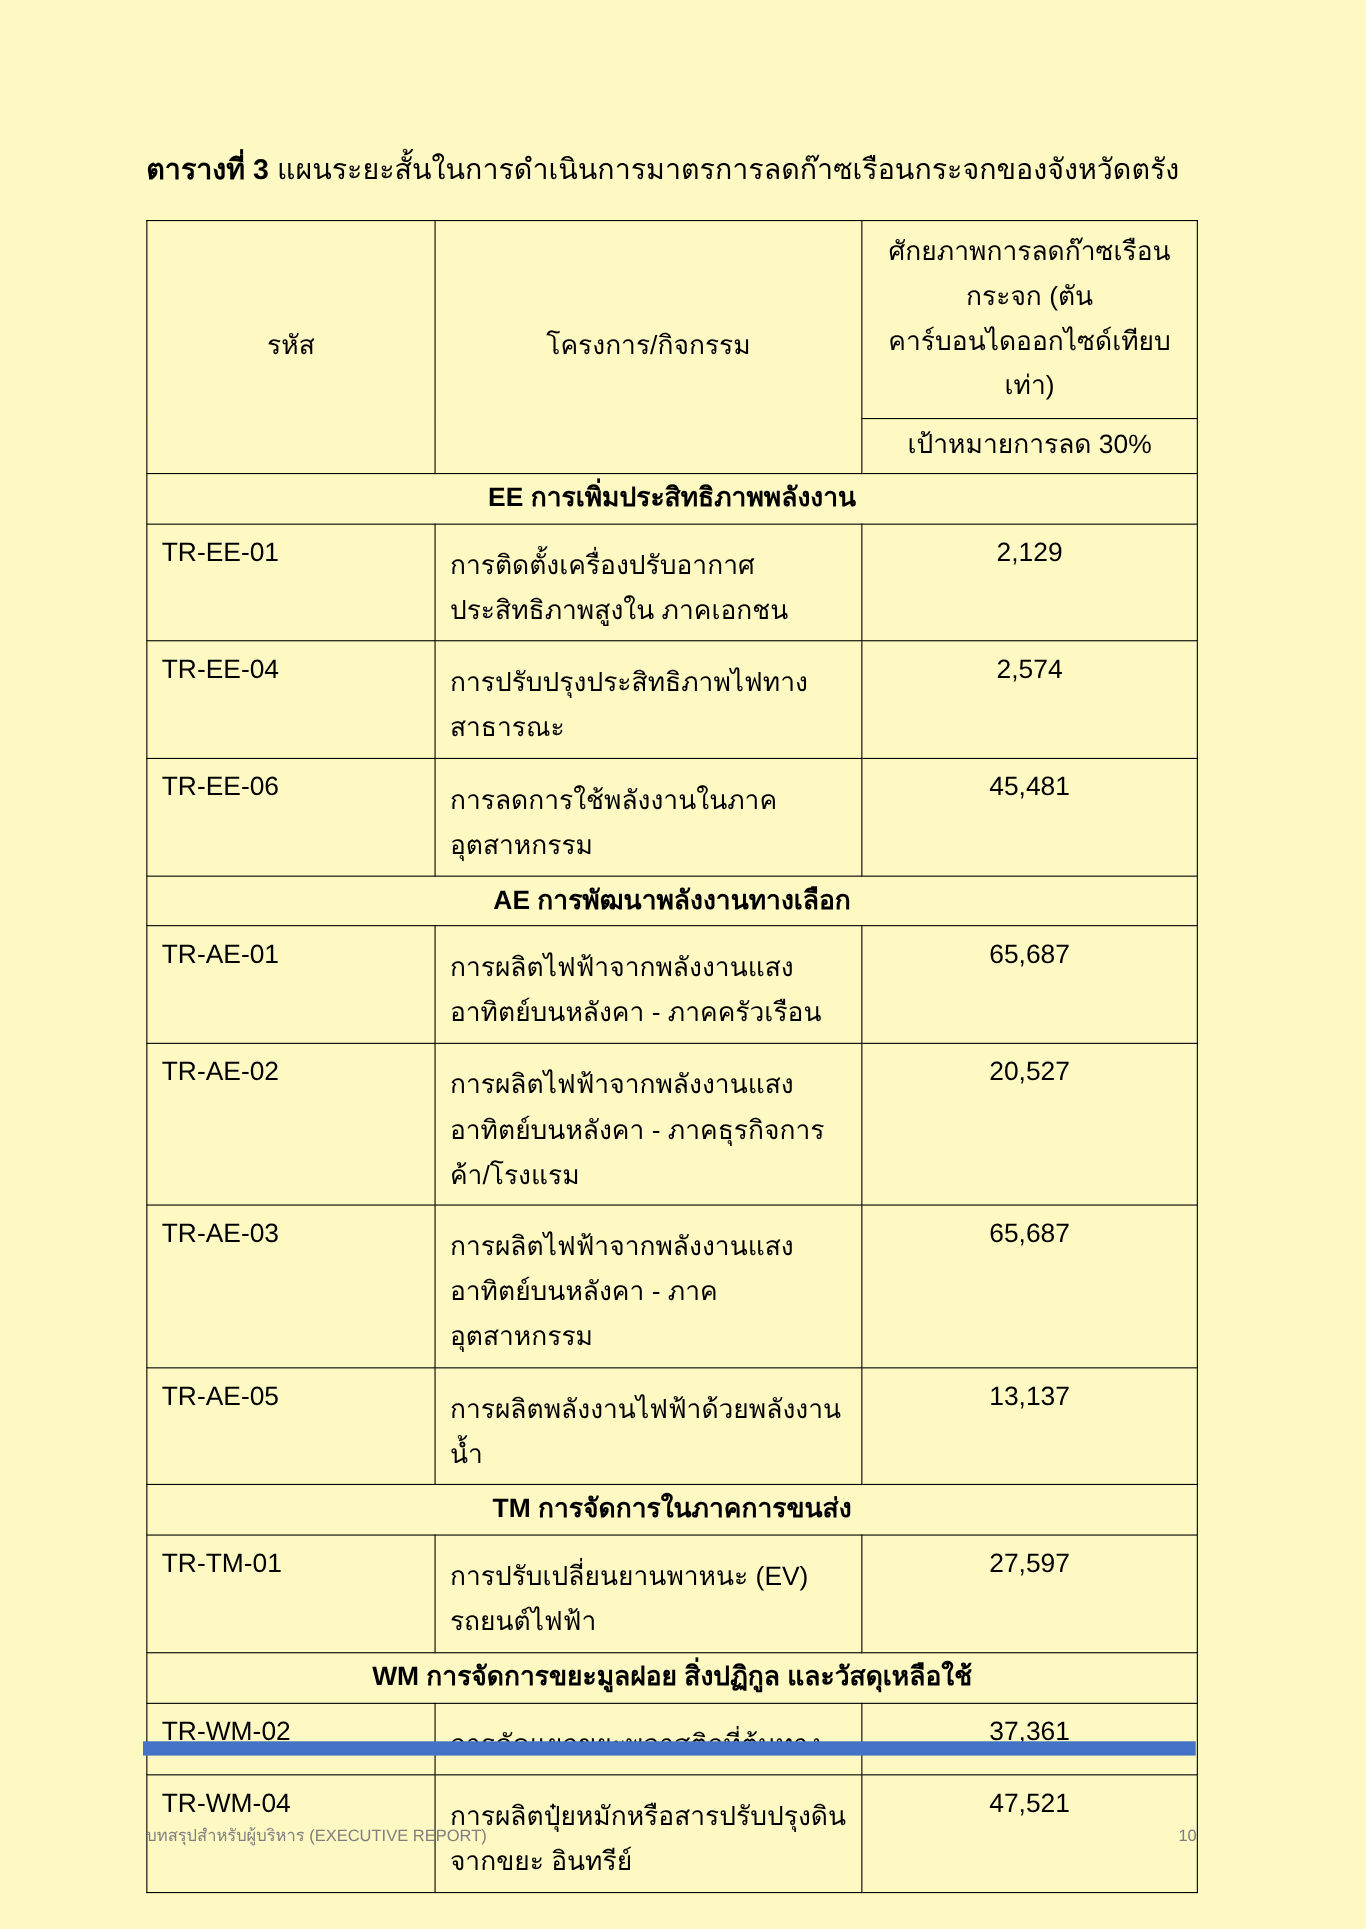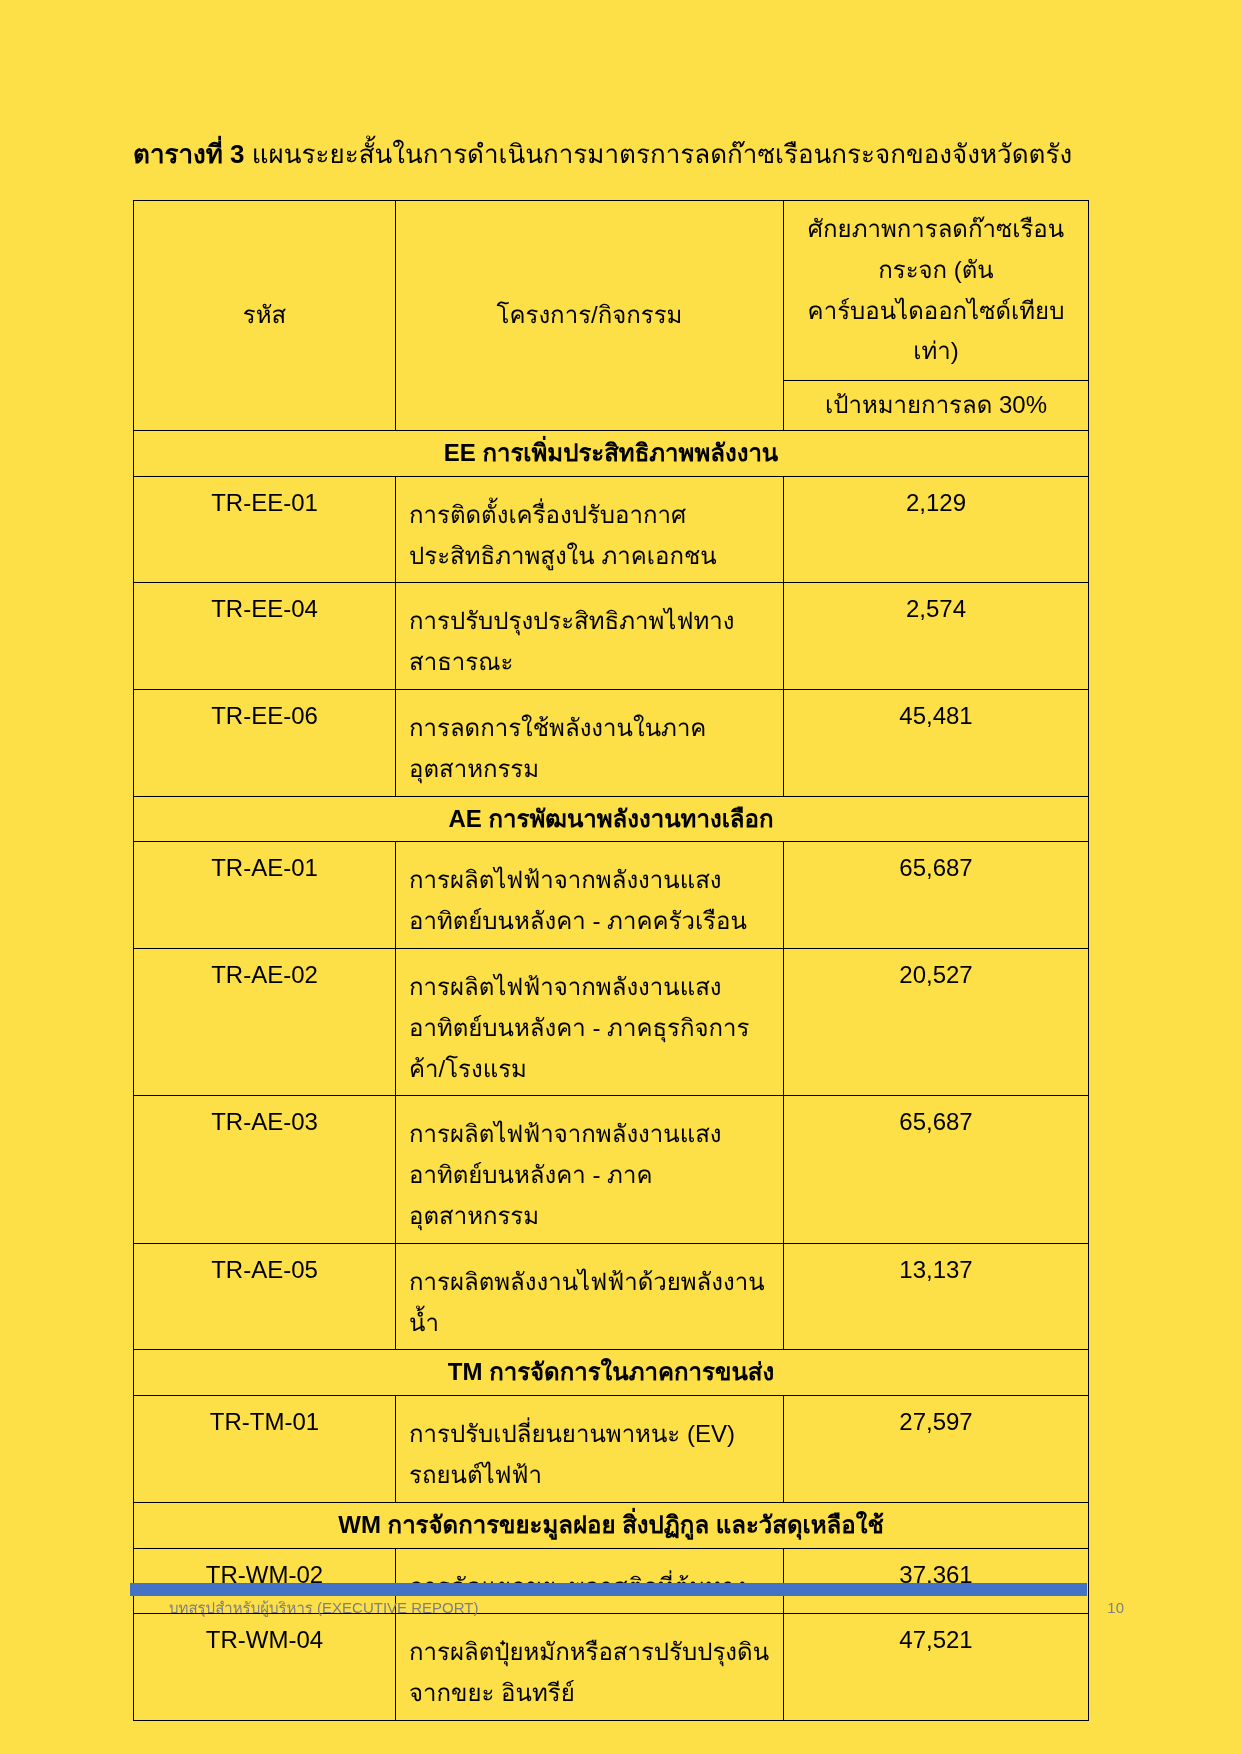--- a/index.html
+++ b/index.html
@@ -6,21 +6,21 @@
     margin: 0;
     padding: 0;
     background: #ffffff;
     font-family: "Liberation Sans", "DejaVu Sans", sans-serif;
     color: #000000;
   }
   .page {
     position: relative;
     width: 1242px;
     height: 1754px;
-    background: #fde047;
+    background: #fef9c3;
     overflow: hidden;
   }
   .doc-title {
     position: absolute;
     left: 133px;
     top: 138px;
     width: 960px;
     font-size: 26px;
     line-height: 1.3;
     color: #000000;
@@ -52,21 +52,21 @@
     text-align: center;
   }
   .main-table th.top-head { padding-top: 8px; padding-bottom: 8px; }
   .main-table td.section-cell {
     font-weight: bold;
     text-align: center;
     padding-top: 2px;
     padding-bottom: 2px;
   }
   .main-table td.code-cell {
-    text-align: center;
+    text-align: left;
     vertical-align: top;
     padding-top: 6px;
     padding-bottom: 18px;
   }
   .main-table td.project-cell {
     text-align: left;
     vertical-align: top;
     padding-top: 18px;
     padding-bottom: 6px;
   }
@@ -79,27 +79,26 @@
   .footer-bar {
     position: absolute;
     left: 130px;
     top: 1583px;
     width: 957px;
     height: 13px;
   }
   .footer-row {
     position: absolute;
     left: 133px;
-    top: 1596px;
+    top: 1657px;
     width: 955px;
     display: flex;
     justify-content: space-between;
     align-items: baseline;
     font-size: 15px;
-    margin-left: 36px;
   }
 </style>
 </head>
 <body>
 
 <div class="page">
 
   <div class="doc-title">
     <span class="bold">ตารางที่ 3</span><span> แผนระยะสั้นในการดำเนินการมาตรการลดก๊าซเรือนกระจกของจังหวัดตรัง</span>
   </div>

